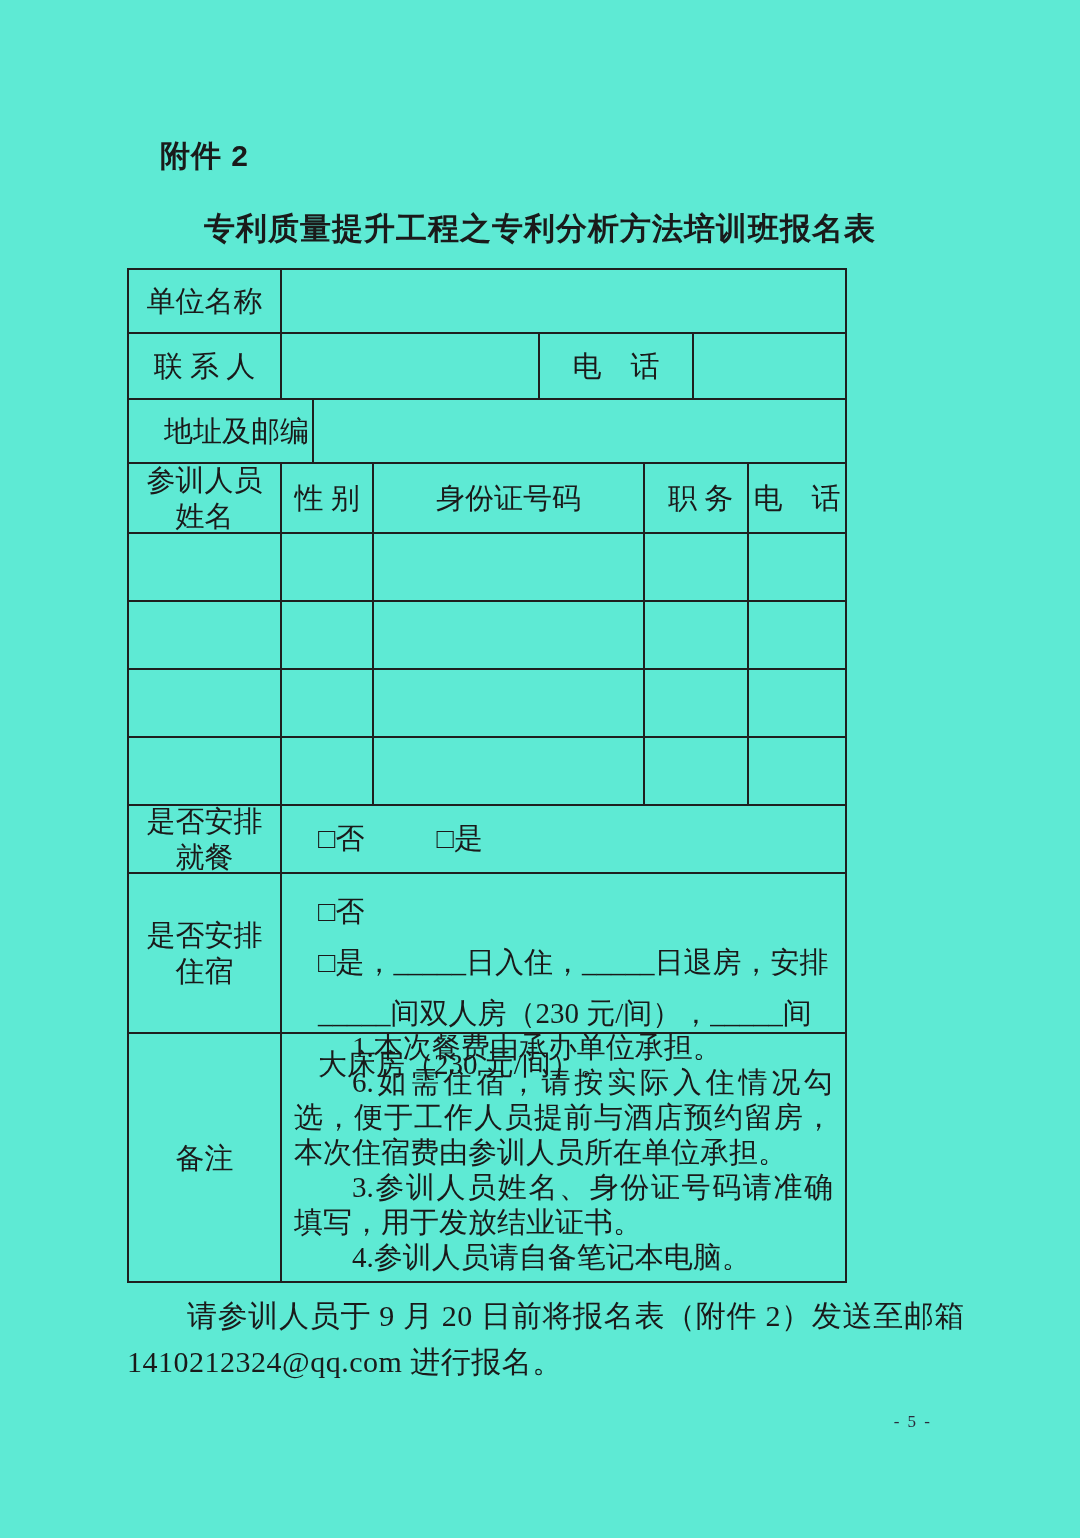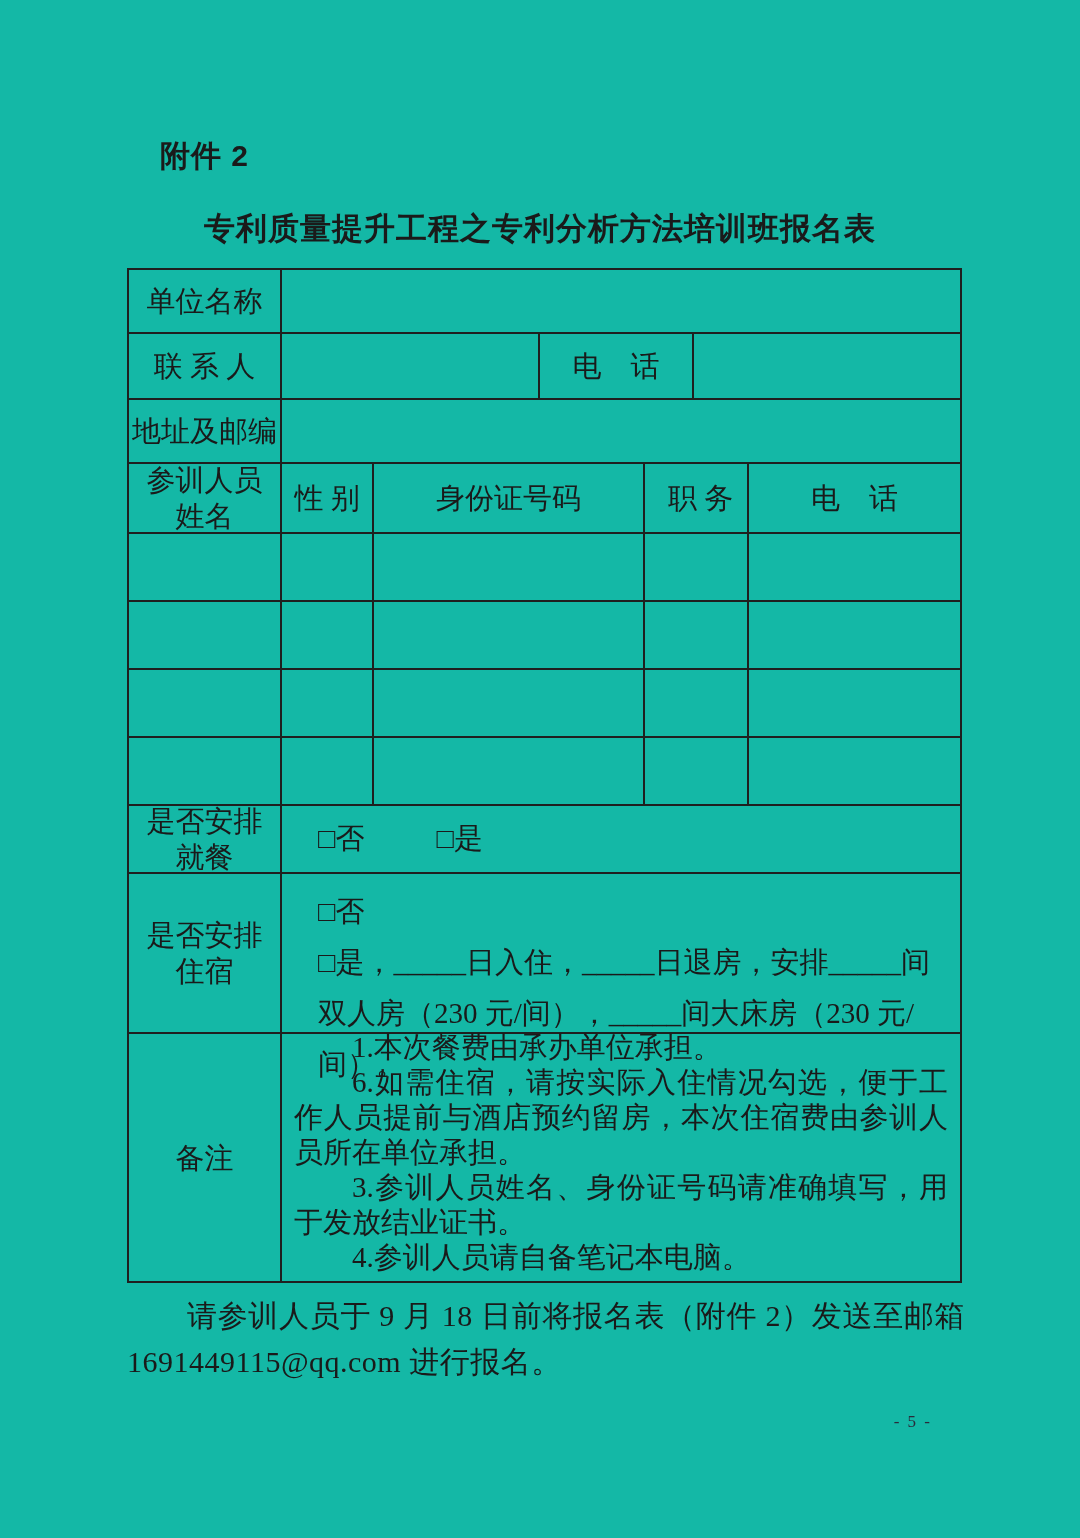--- a/index.html
+++ b/index.html
@@ -5,21 +5,21 @@
   html, body {
     margin: 0;
     padding: 0;
     background: #e8e8e8;
   }
   .page {
     position: relative;
     width: 1080px;
     height: 1538px;
     margin: 0 auto;
-    background: #14b8a6;
+    background: #5eead4;
     font-family: "Liberation Serif", "DejaVu Serif", serif;
     color: #1a1a1a;
     overflow: hidden;
   }
   .attachment {
     position: absolute;
     left: 160px;
     top: 136px;
     font-size: 30px;
     font-weight: bold;
@@ -35,21 +35,21 @@
     text-align: center;
     font-size: 31px;
     font-weight: bold;
     letter-spacing: 1px;
   }
   
   .form-table {
     position: absolute;
     left: 127px;
     top: 268px;
-    width: 835px;
+    width: 720px;
     border: 2px solid #1f1f1f;
     box-sizing: border-box;
     font-size: 29px;
   }
   .trow {
     display: flex;
     align-items: stretch;
     border-bottom: 2px solid #1f1f1f;
     box-sizing: border-box;
   }
@@ -70,21 +70,21 @@
   }
   .flex-rest { flex: 1 1 auto; }
   .w-label  { width: 153px; flex: 0 0 153px; }
   .w-cv     { width: 258px; flex: 0 0 258px; }
   .w-cp     { width: 154px; flex: 0 0 154px; }
   .w-gender { width: 92px;  flex: 0 0 92px; }
   .w-id     { width: 271px; flex: 0 0 271px; }
   .w-pos    { width: 104px; flex: 0 0 104px; padding-left: 9px; }
   .h-unit    { height: 64px; }
   .h-contact { height: 66px; }
-  .h-addr    { height: 64px; }
+  .h-addr    { height: 64px; padding-left: 32px; }
   .h-phead   { height: 70px; }
   .h-empty   { height: 68px; }
   .h-meal    { height: 68px; }
   .h-lodge   { height: 160px; }
   .h-remarks { height: 247px; }
   
   .meal-content {
     padding-left: 36px;
   }
   .meal-content .opt-yes { margin-left: 72px; }
@@ -223,17 +223,17 @@
       <div class="cell flex-rest remarks-content">
         <p>1.本次餐费由承办单位承担。</p>
         <p>6.如需住宿，请按实际入住情况勾选，便于工作人员提前与酒店预约留房，本次住宿费由参训人员所在单位承担。</p>
         <p>3.参训人员姓名、身份证号码请准确填写，用于发放结业证书。</p>
         <p>4.参训人员请自备笔记本电脑。</p>
       </div>
     </div>
 
   </div>
 
-  <p class="footer-note">请参训人员于 9 月 18 日前将报名表（附件 2）发送至邮箱 1691449115@qq.com 进行报名。</p>
+  <p class="footer-note">请参训人员于 9 月 20 日前将报名表（附件 2）发送至邮箱 1410212324@qq.com 进行报名。</p>
 
   <div class="page-number">- 5 -</div>
 
 </div>
 
 </body></html>

